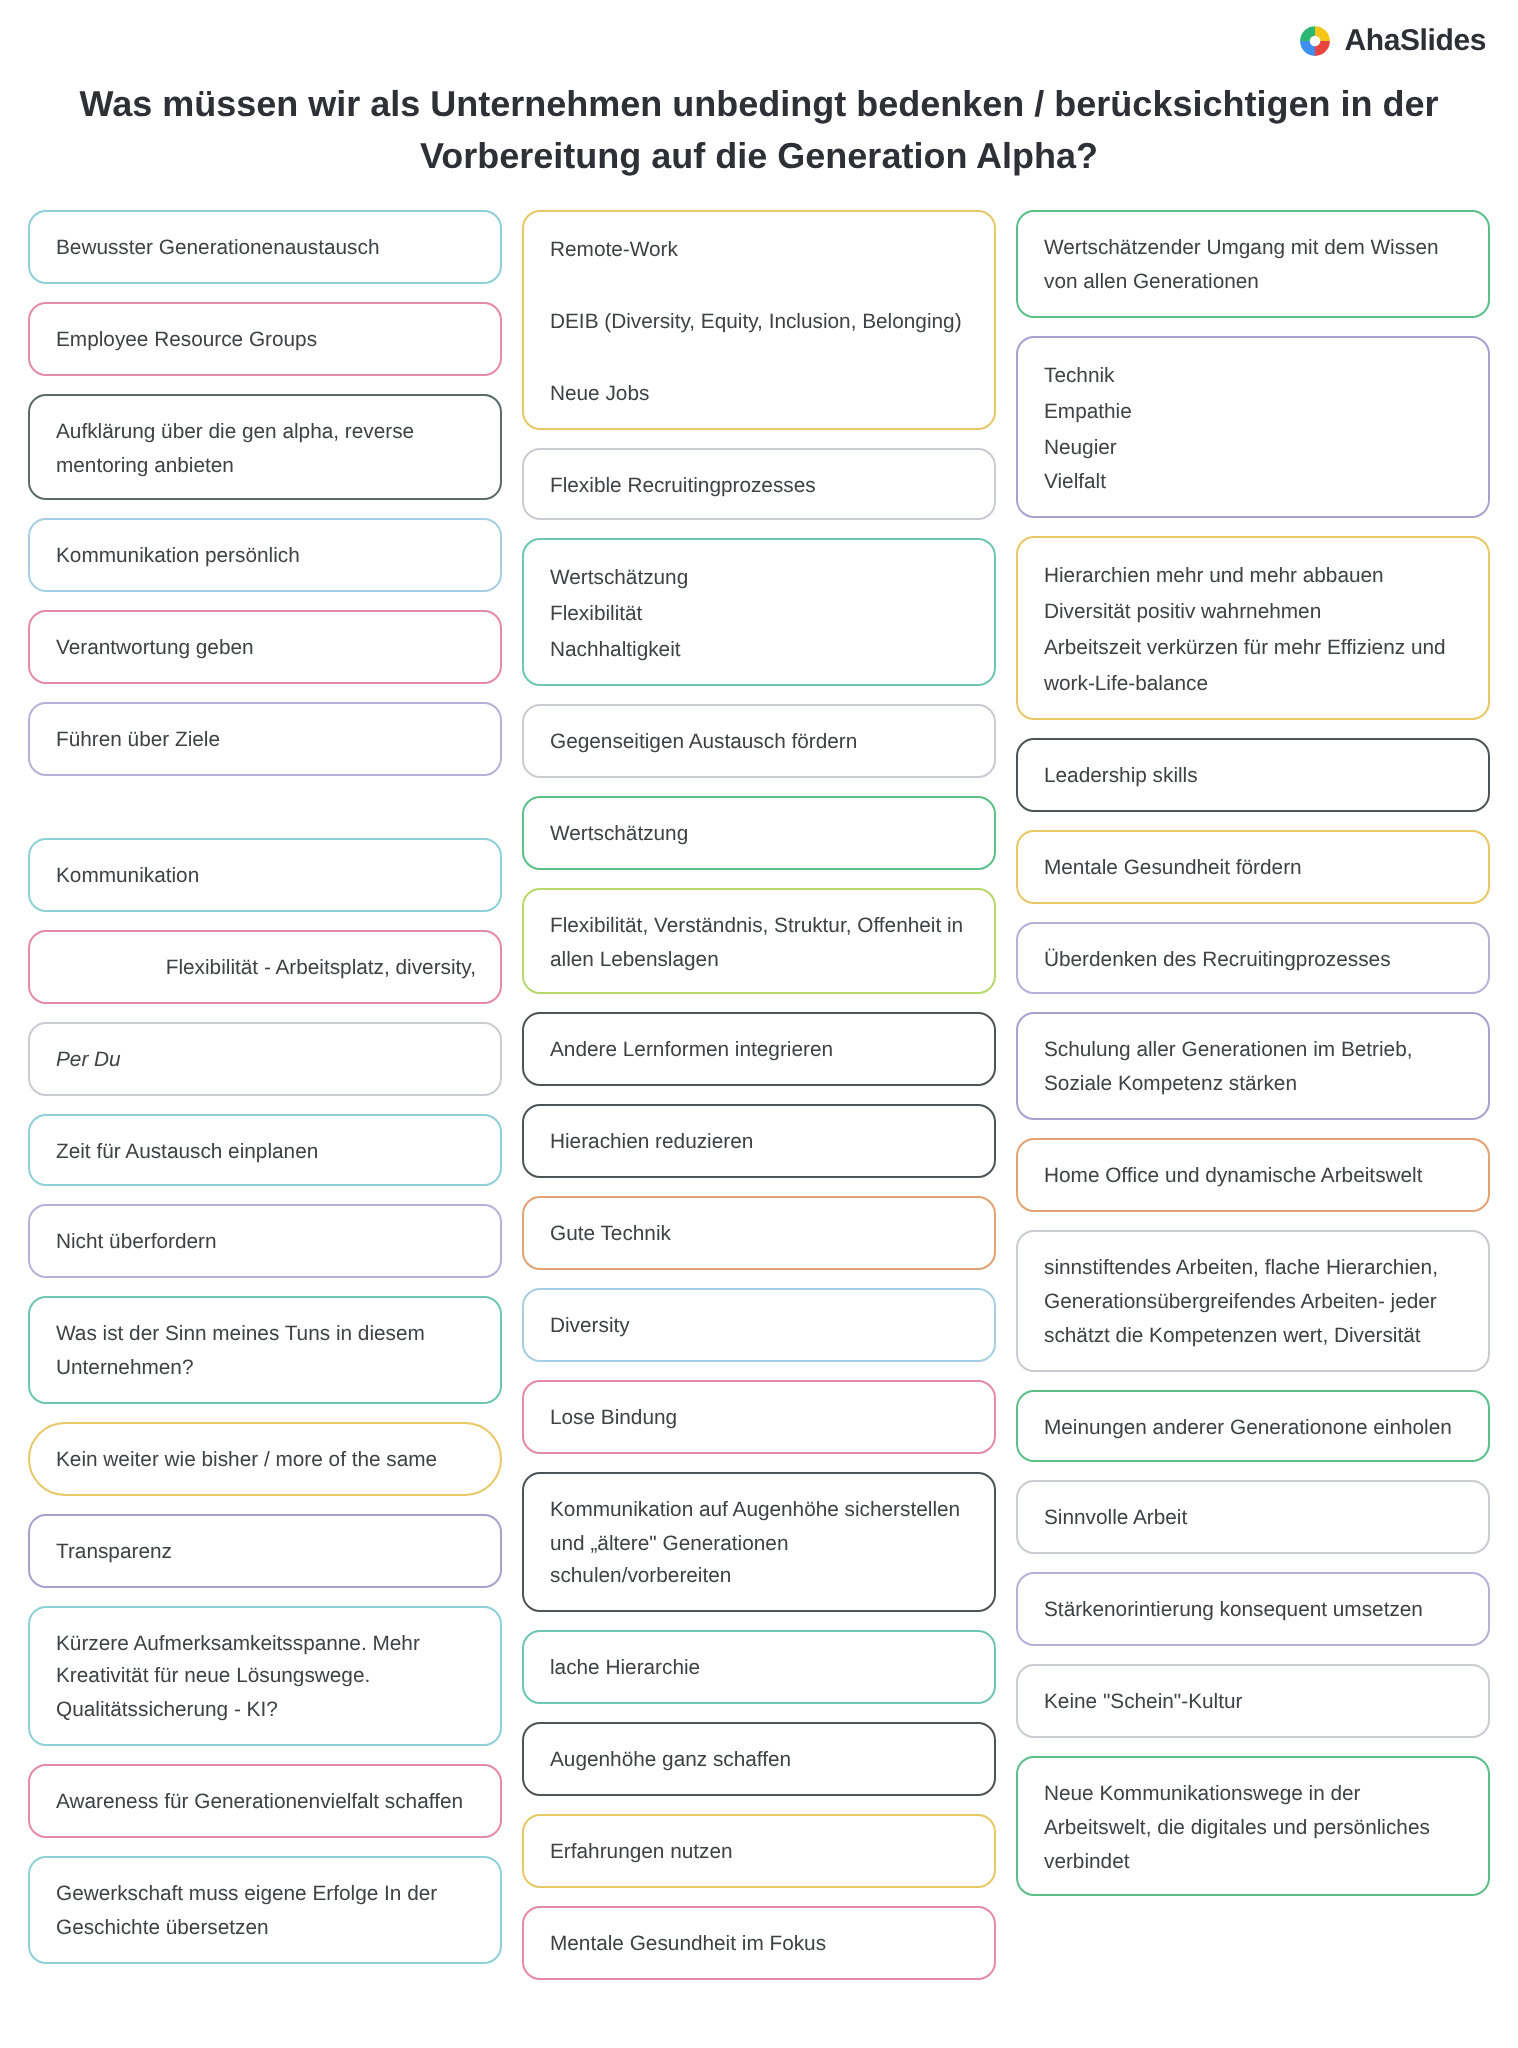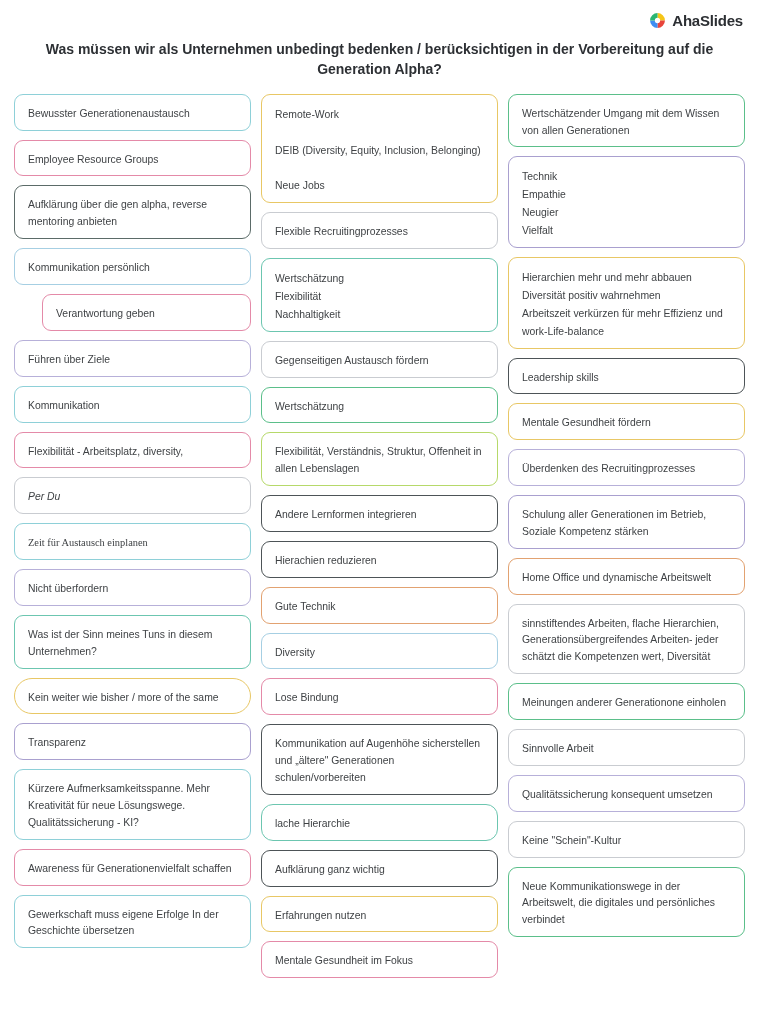--- a/index.html
+++ b/index.html
@@ -41,21 +41,21 @@
     letter-spacing: -0.2px;
     color: #2c2f33;
   }
 
   
   .title {
     margin: 6px auto 0 auto;
     padding: 0 22px;
     max-width: 740px;
     text-align: center;
-    font-size: 14px;
+    font-size: 18px;
     font-weight: bold;
     line-height: 1.42;
     color: #2d3034;
   }
 
   
   .board {
     display: flex;
     gap: 10px;
     padding: 14px 14px 10px 14px;
@@ -104,26 +104,26 @@
 </div>
 
 <div class="title">Was müssen wir als Unternehmen unbedingt bedenken / berücksichtigen in der Vorbereitung auf die Generation Alpha?</div>
 
 <div class="board">
   <div class="column">
       <div class="card" style="border-color: rgb(142, 208, 216);">Bewusster Generationenaustausch</div>
       <div class="card" style="border-color: rgb(228, 138, 168);">Employee Resource Groups</div>
       <div class="card" style="border-color: rgb(91, 107, 104);">Aufklärung über die gen alpha, reverse mentoring anbieten</div>
       <div class="card" style="border-color: rgb(166, 207, 227);">Kommunikation persönlich</div>
-      <div class="card" style="border-color: rgb(228, 138, 168); margin-left: 28px;">Verantwortung geben</div>
+      <div class="card" style="border-color: rgb(228, 138, 168);">Verantwortung geben</div>
       <div class="card" style="border-color: rgb(183, 176, 217);">Führen über Ziele</div>
-      <div class="card" style="border-color: rgb(142, 208, 216);">Kommunikation</div>
-      <div class="card" style="border-color: rgb(228, 138, 168);">Flexibilität - Arbeitsplatz, diversity,</div>
+      <div class="card" style="border-color: rgb(142, 208, 216); margin-top: 22px;">Kommunikation</div>
+      <div class="card" style="border-color: rgb(228, 138, 168); text-align: right;">Flexibilität - Arbeitsplatz, diversity,</div>
       <div class="card" style="border-color: rgb(201, 204, 209); font-style: italic;">Per Du</div>
-      <div class="card" style="border-color: rgb(142, 208, 216); font-family: Liberation Serif, serif;">Zeit für Austausch einplanen</div>
+      <div class="card" style="border-color: rgb(142, 208, 216);">Zeit für Austausch einplanen</div>
       <div class="card" style="border-color: rgb(183, 176, 217);">Nicht überfordern</div>
       <div class="card" style="border-color: rgb(108, 198, 176);">Was ist der Sinn meines Tuns in diesem Unternehmen?</div>
       <div class="card" style="border-color: rgb(232, 199, 101); border-radius: 19px;">Kein weiter wie bisher / more of the same</div>
       <div class="card" style="border-color: rgb(169, 160, 207);">Transparenz</div>
       <div class="card" style="border-color: rgb(142, 208, 216);">Kürzere Aufmerksamkeitsspanne. Mehr Kreativität für neue Lösungswege. Qualitätssicherung - KI?</div>
       <div class="card" style="border-color: rgb(228, 138, 168);">Awareness für Generationenvielfalt schaffen</div>
       <div class="card" style="border-color: rgb(142, 208, 216);">Gewerkschaft muss eigene Erfolge In der Geschichte übersetzen</div>
     </div>
   <div class="column">
       <div class="card multi" style="border-color: rgb(232, 199, 101);">Remote-Work
@@ -137,39 +137,39 @@
 Nachhaltigkeit</div>
       <div class="card" style="border-color: rgb(201, 204, 209);">Gegenseitigen Austausch fördern</div>
       <div class="card" style="border-color: rgb(91, 191, 138);">Wertschätzung</div>
       <div class="card" style="border-color: rgb(182, 217, 106);">Flexibilität, Verständnis, Struktur, Offenheit in allen Lebenslagen</div>
       <div class="card" style="border-color: rgb(77, 84, 87);">Andere Lernformen integrieren</div>
       <div class="card" style="border-color: rgb(77, 84, 87);">Hierachien reduzieren</div>
       <div class="card" style="border-color: rgb(226, 162, 113);">Gute Technik</div>
       <div class="card" style="border-color: rgb(166, 207, 227);">Diversity</div>
       <div class="card" style="border-color: rgb(228, 138, 168);">Lose Bindung</div>
       <div class="card" style="border-color: rgb(77, 84, 87);">Kommunikation auf Augenhöhe sicherstellen und „ältere" Generationen schulen/vorbereiten</div>
-      <div class="card" style="border-color: rgb(108, 198, 176); border-radius: 12px;">lache Hierarchie</div>
-      <div class="card" style="border-color: rgb(77, 84, 87);">Aufklärung ganz wichtig</div>
+      <div class="card" style="border-color: rgb(108, 198, 176);">lache Hierarchie</div>
+      <div class="card" style="border-color: rgb(77, 84, 87);">Augenhöhe ganz schaffen</div>
       <div class="card" style="border-color: rgb(232, 199, 101);">Erfahrungen nutzen</div>
       <div class="card" style="border-color: rgb(228, 138, 168);">Mentale Gesundheit im Fokus</div>
     </div>
   <div class="column">
       <div class="card" style="border-color: rgb(91, 191, 138);">Wertschätzender Umgang mit dem Wissen von allen Generationen</div>
       <div class="card multi" style="border-color: rgb(169, 160, 207);">Technik
 Empathie
 Neugier
 Vielfalt</div>
       <div class="card multi" style="border-color: rgb(232, 199, 101);">Hierarchien mehr und mehr abbauen
 Diversität positiv wahrnehmen
 Arbeitszeit verkürzen für mehr Effizienz und work-Life-balance</div>
       <div class="card" style="border-color: rgb(77, 84, 87);">Leadership skills</div>
       <div class="card" style="border-color: rgb(232, 199, 101);">Mentale Gesundheit fördern</div>
       <div class="card" style="border-color: rgb(183, 176, 217);">Überdenken des Recruitingprozesses</div>
       <div class="card" style="border-color: rgb(169, 160, 207);">Schulung aller Generationen im Betrieb, Soziale Kompetenz stärken</div>
       <div class="card" style="border-color: rgb(226, 162, 113);">Home Office und dynamische Arbeitswelt</div>
       <div class="card" style="border-color: rgb(201, 204, 209);">sinnstiftendes Arbeiten, flache Hierarchien, Generationsübergreifendes Arbeiten- jeder schätzt die Kompetenzen wert, Diversität</div>
       <div class="card" style="border-color: rgb(91, 191, 138);">Meinungen anderer Generationone einholen</div>
       <div class="card" style="border-color: rgb(201, 204, 209);">Sinnvolle Arbeit</div>
-      <div class="card" style="border-color: rgb(183, 176, 217);">Qualitätssicherung konsequent umsetzen</div>
+      <div class="card" style="border-color: rgb(183, 176, 217);">Stärkenorintierung konsequent umsetzen</div>
       <div class="card" style="border-color: rgb(201, 204, 209);">Keine "Schein"-Kultur</div>
       <div class="card" style="border-color: rgb(91, 191, 138);">Neue Kommunikationswege in der Arbeitswelt, die digitales und persönliches verbindet</div>
     </div>
 </div>
 
 </body></html>

